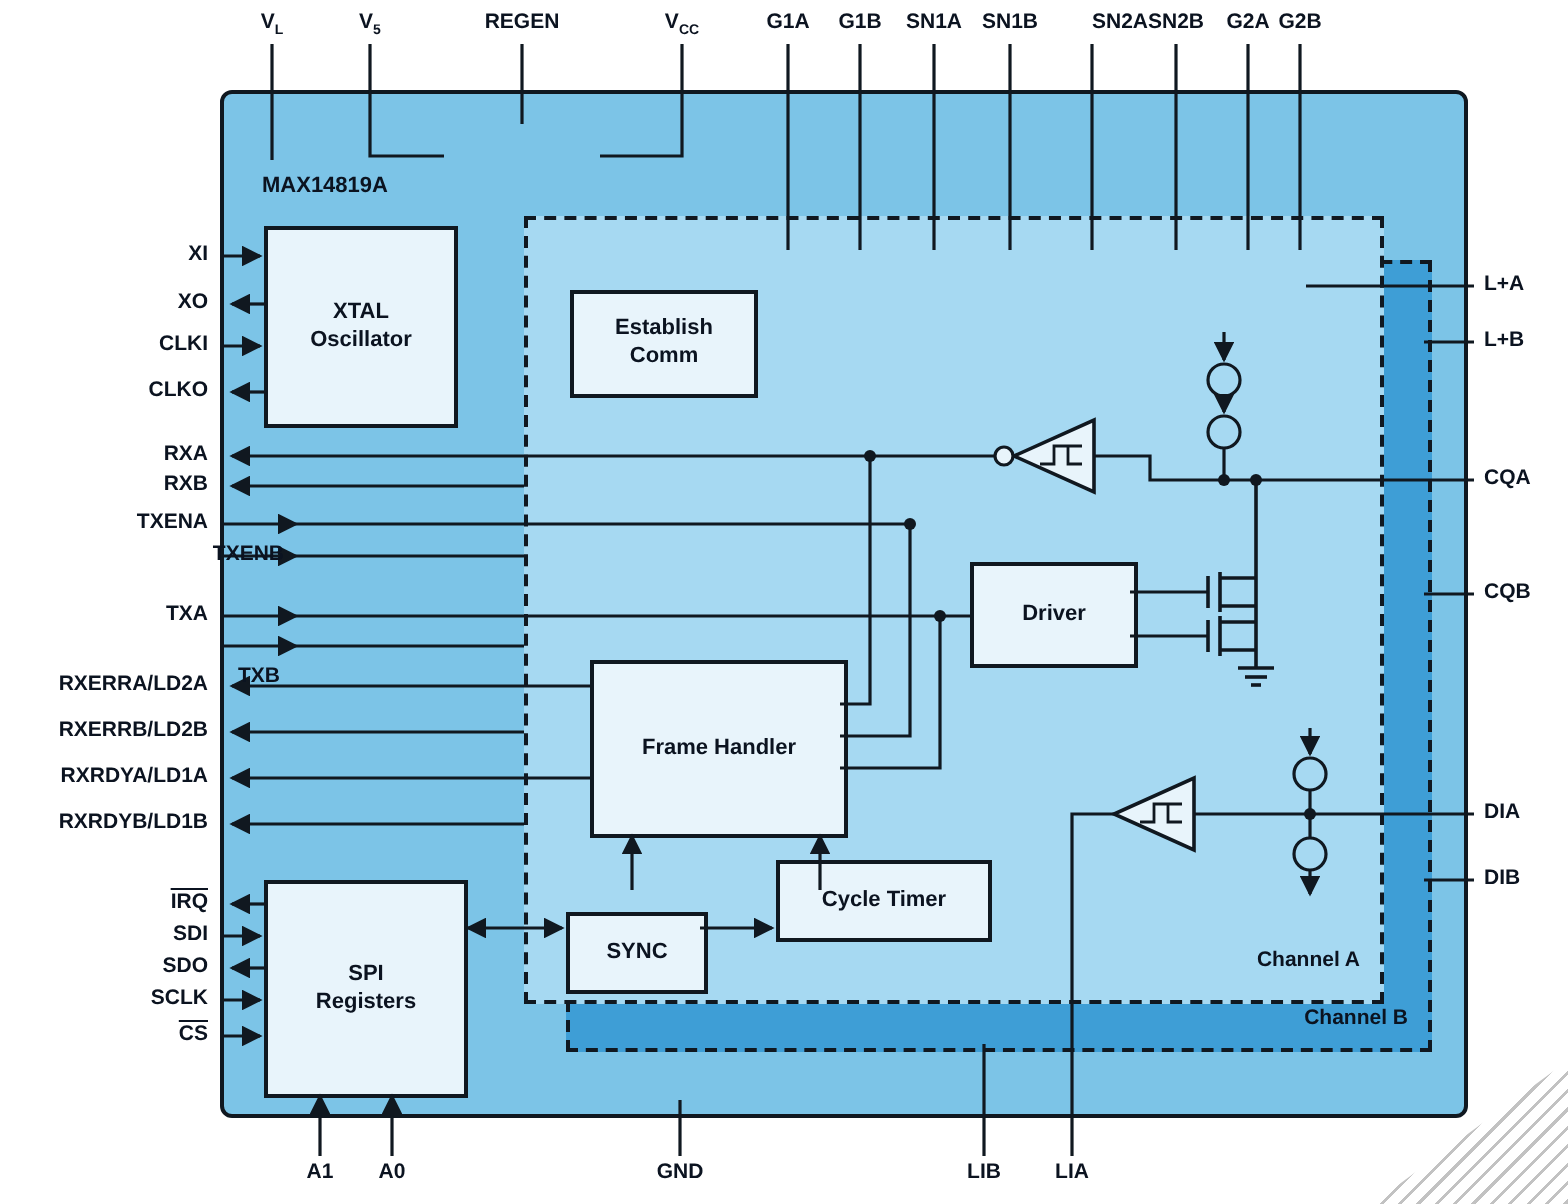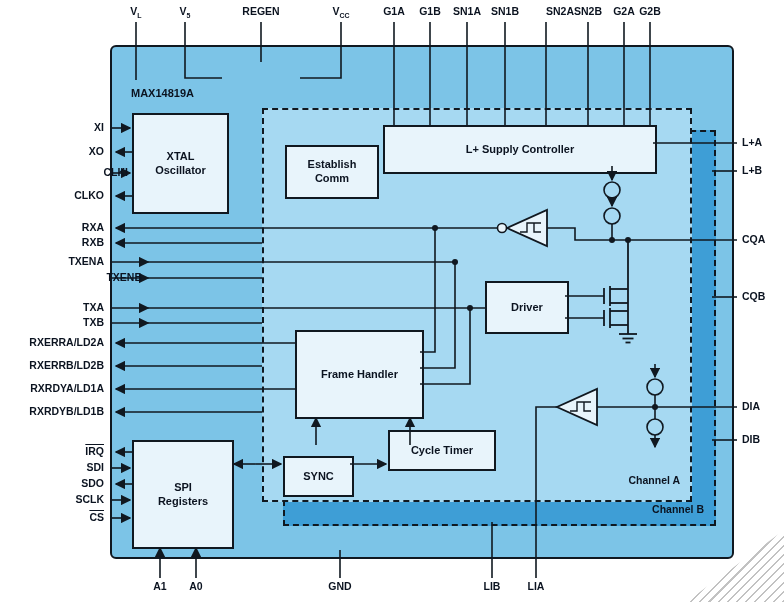--- a/index.html
+++ b/index.html
@@ -47,23 +47,20 @@
   <div class="chan-label" style="left:584px;top:503px;">Channel B</div>
 
   <div class="block" style="left:132px;top:113px;width:93px;height:97px;">
       <span>XTAL</span>
       <span>Oscillator</span>
     </div>
   <div class="block" style="left:285px;top:145px;width:90px;height:50px;">
       <span>Establish</span>
       <span>Comm</span>
     </div>
-  <div class="block" style="left:383px;top:125px;width:270px;height:45px;">
-      <span>L+ Supply Controller</span>
-    </div>
   <div class="block" style="left:485px;top:281px;width:80px;height:49px;">
       <span>Driver</span>
     </div>
   <div class="block" style="left:295px;top:330px;width:125px;height:85px;">
       <span>Frame Handler</span>
     </div>
   <div class="block" style="left:283px;top:456px;width:67px;height:37px;">
       <span>SYNC</span>
     </div>
   <div class="block" style="left:388px;top:430px;width:104px;height:37px;">
@@ -217,28 +214,28 @@
   <div class="pin top-pin" style="left:402px;"><span>G1B</span></div>
   <div class="pin top-pin" style="left:439px;"><span>SN1A</span></div>
   <div class="pin top-pin" style="left:477px;"><span>SN1B</span></div>
   <div class="pin top-pin" style="left:518px;text-align:right;"><span>SN2A</span></div>
   <div class="pin top-pin" style="left:560px;"><span>SN2B</span></div>
   <div class="pin top-pin" style="left:596px;"><span>G2A</span></div>
   <div class="pin top-pin" style="left:622px;"><span>G2B</span></div>
 
   <div class="pin left-pin" style="top:121px;"><span>XI</span></div>
   <div class="pin left-pin" style="top:145px;"><span>XO</span></div>
-  <div class="pin left-pin" style="top:166px;padding-left:24px;"><span>CLKI</span></div>
+  <div class="pin left-pin" style="top:166px;"><span>CLKI</span></div>
   <div class="pin left-pin" style="top:189px;"><span>CLKO</span></div>
   <div class="pin left-pin" style="top:221px;"><span>RXA</span></div>
   <div class="pin left-pin" style="top:236px;"><span>RXB</span></div>
   <div class="pin left-pin" style="top:255px;"><span>TXENA</span></div>
   <div class="pin left-pin" style="top:271px;padding-left:38px;"><span>TXENB</span></div>
   <div class="pin left-pin" style="top:301px;"><span>TXA</span></div>
-  <div class="pin left-pin" style="top:316px;"><span>TXB</span></div>
+  <div class="pin left-pin" style="top:332px;padding-left:36px;"><span>TXB</span></div>
   <div class="pin left-pin" style="top:336px;"><span>RXERRA/LD2A</span></div>
   <div class="pin left-pin" style="top:359px;"><span>RXERRB/LD2B</span></div>
   <div class="pin left-pin" style="top:382px;"><span>RXRDYA/LD1A</span></div>
   <div class="pin left-pin" style="top:405px;"><span>RXRDYB/LD1B</span></div>
   <div class="pin left-pin" style="top:445px;"><span class="ovl">IRQ</span></div>
   <div class="pin left-pin" style="top:461px;"><span>SDI</span></div>
   <div class="pin left-pin" style="top:477px;"><span>SDO</span></div>
   <div class="pin left-pin" style="top:493px;"><span>SCLK</span></div>
   <div class="pin left-pin" style="top:511px;"><span class="ovl">CS</span></div>
 

